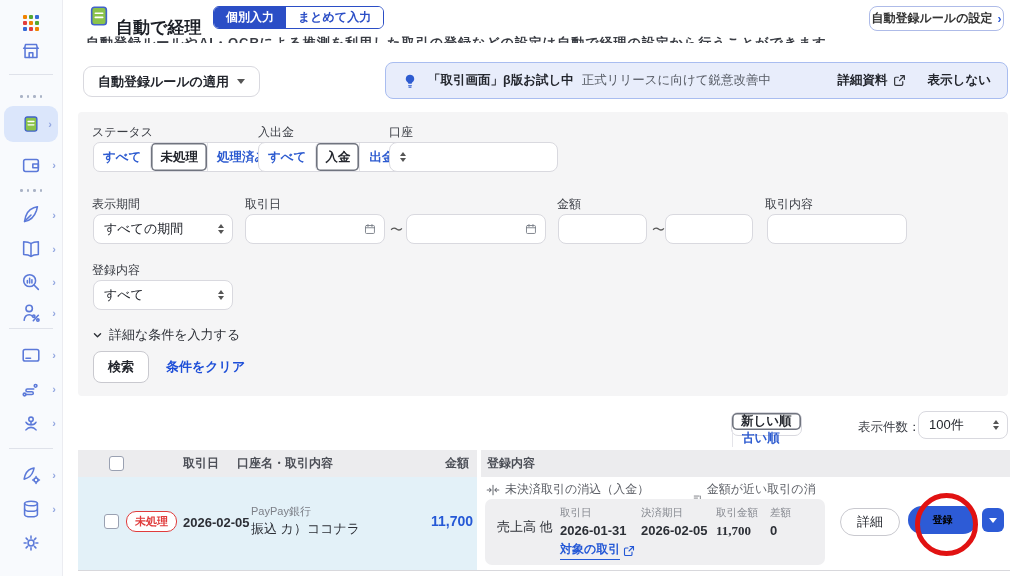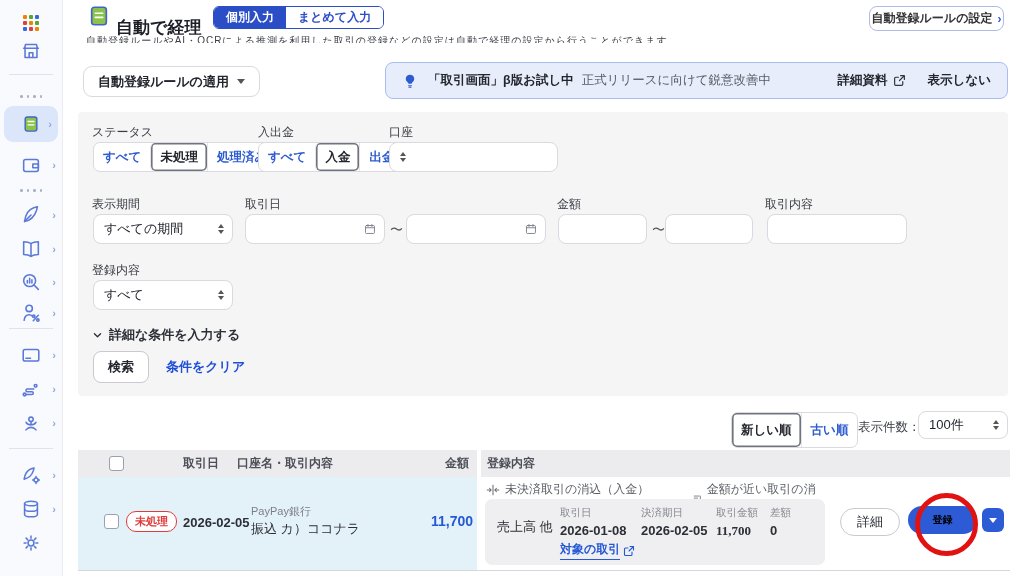--- a/index.html
+++ b/index.html
@@ -19,21 +19,21 @@
   svg.ic{stroke:#5b79d9;fill:none;stroke-width:1.7;stroke-linecap:round;stroke-linejoin:round;}
   
   .hdr-title{position:absolute;left:116px;top:16px;font-size:17px;font-weight:700;color:#1c1f26;text-align:center;}
   .tabs{position:absolute;left:213px;top:6px;display:inline-flex;border:1px solid #2b4ec6;border-radius:6px;overflow:hidden;height:21px;}
   .tab{padding:0 12px;line-height:21px;font-size:12px;font-weight:700;cursor:pointer;}
   .tab.on{background:#2b4ec6;color:#fff;}
   .tab.off{background:#fff;color:#2b4ec6;}
   .hdr-btn{position:absolute;left:869px;top:6px;width:133px;height:23px;background:#fff;border:1px solid #aebbe8;border-radius:8px;
            display:flex;align-items:center;justify-content:center;gap:5px;font-size:12px;font-weight:700;color:#333;cursor:pointer;}
   .hdr-btn .chv{color:#2d5bd6;font-weight:700;}
-  .clip-note{position:absolute;left:86px;top:34px;width:830px;height:9px;overflow:hidden;font-size:10px;color:#3a3d44;letter-spacing:1px;white-space:nowrap;}
+  .clip-note{position:absolute;left:86px;top:34px;width:830px;height:9px;overflow:hidden;font-size:13px;color:#3a3d44;letter-spacing:1px;white-space:nowrap;font-weight:bold;}
   
   .apply-btn{position:absolute;left:83px;top:66px;height:29px;padding:0 14px;background:#fff;border:1px solid #d9d9df;border-radius:9px;
              display:inline-flex;align-items:center;gap:8px;font-size:13px;font-weight:700;color:#23262d;cursor:pointer;}
   .caret-dn{width:0;height:0;border-left:4px solid transparent;border-right:4px solid transparent;border-top:5px solid #555;}
   .banner{position:absolute;left:385px;top:62px;width:623px;height:37px;background:#e8edfb;border:1px solid #a9bdf0;border-radius:8px;
           display:flex;align-items:center;box-sizing:border-box;padding:12px 16px;}
   .banner .t1{font-size:12.5px;font-weight:700;color:#23262d;margin-left:10px;}
   .banner .t2{font-size:12.5px;color:#555a63;margin-left:8px;}
   .banner .docs{margin-left:auto;display:flex;align-items:center;gap:5px;font-size:12.5px;font-weight:700;color:#23262d;cursor:pointer;}
   .banner .dismiss{margin-left:22px;font-size:12.5px;font-weight:700;color:#23262d;cursor:pointer;}
@@ -48,21 +48,21 @@
   .select{position:absolute;height:30px;background:#fff;border:1px solid #d9d9df;border-radius:8px;box-sizing:border-box;
           display:flex;align-items:center;justify-content:space-between;padding:0 8px 0 10px;font-size:13px;color:#23262d;cursor:pointer;}
   .ud{display:flex;flex-direction:column;gap:2px;align-items:center;}
   .ud i{display:block;width:0;height:0;border-left:3.5px solid transparent;border-right:3.5px solid transparent;}
   .ud i.u{border-bottom:4px solid #555;}
   .ud i.d{border-top:4px solid #555;}
   .tin{position:absolute;height:30px;background:#fff;border:1px solid #d9d9df;border-radius:8px;box-sizing:border-box;padding:0 8px;font-size:13px;color:#23262d;}
   .tin input{border:none;outline:none;width:100%;height:100%;font-size:13px;background:transparent;padding:0;}
   .datein{display:flex;align-items:center;gap:6px;}
   .tilde{position:absolute;font-size:13px;color:#555;}
-  .toggle{position:absolute;left:92px;top:326px;display:flex;align-items:center;gap:6px;font-size:13px;font-weight:700;color:#2c2f36;cursor:pointer;}
+  .toggle{position:absolute;left:92px;top:326px;display:flex;align-items:center;gap:6px;font-size:13px;font-weight:400;color:#2c2f36;cursor:pointer;}
   .search-btn{position:absolute;left:93px;top:351px;width:54px;height:30px;background:#fff;border:1px solid #c9c9cf;border-radius:8px;
               font-size:13px;font-weight:700;color:#23262d;display:flex;align-items:center;justify-content:center;cursor:pointer;}
   .clear-btn{position:absolute;left:166px;top:358px;font-size:13px;font-weight:700;color:#1d4ed8;cursor:pointer;}
   
   .pp-label{position:absolute;left:858px;top:419px;font-size:12.5px;color:#3a3d44;}
   
   .th{position:absolute;top:450px;height:27px;background:#ececee;display:flex;align-items:center;font-size:12px;font-weight:700;color:#4c4f57;}
   .rowL{position:absolute;left:78px;top:477px;width:399px;height:93px;background:#e3f1f8;}
   .rowR{position:absolute;left:481px;top:477px;width:529px;height:93px;background:#fff;}
   .row-border{position:absolute;left:78px;top:570px;width:932px;height:1px;background:#d8d8dc;}
@@ -343,21 +343,21 @@
   <div class="toggle">
     <svg width="11" height="11" viewBox="0 0 18 18" stroke="#2c2f36" fill="none" stroke-width="2.2" stroke-linecap="round" stroke-linejoin="round">
       <path d="M4 6l5 5 5-5"></path>
     </svg>
     <span>詳細な条件を入力する</span>
   </div>
 
   <div class="search-btn">検索</div>
   <div class="clear-btn">条件をクリア</div>
 
-  <div class="seg" style="left:731px;top:412px;height:36px;">
+  <div class="seg" style="left:731px;top:412px;height:24px;flex-direction:column;">
     <div class="sel">新しい順</div>
     <div>古い順</div>
   </div>
   <span class="pp-label">表示件数：</span>
   <div class="select" style="left:918px;top:411px;width:90px;height:28px;">
     <span>100件</span>
     <span class="ud">
         <i class="u"></i>
         <i class="d"></i>
       </span>
@@ -395,21 +395,21 @@
       <path d="M3 6h12M3 11h8M3 16h5M18 6v11M15 14.5l3 3 3-3"></path>
     </svg>
     <span>金額が近い取引の消込を推測</span>
   </div>
 
   <div class="reg-card"></div>
   <span class="acct-item">売上高 他</span>
 
   <div class="fcol abs" style="left:560px;top:506px;">
     <div class="fl">取引日</div>
-    <div class="fv">2026-01-08</div>
+    <div class="fv">2026-01-31</div>
   </div>
   <div class="fcol abs" style="left:641px;top:506px;">
     <div class="fl">決済期日</div>
     <div class="fv">2026-02-05</div>
   </div>
   <div class="fcol abs" style="left:716px;top:506px;font-family:Liberation Serif, serif;">
     <div class="fl">取引金額</div>
     <div class="fv">11,700</div>
   </div>
   <div class="fcol abs" style="left:770px;top:506px;">

